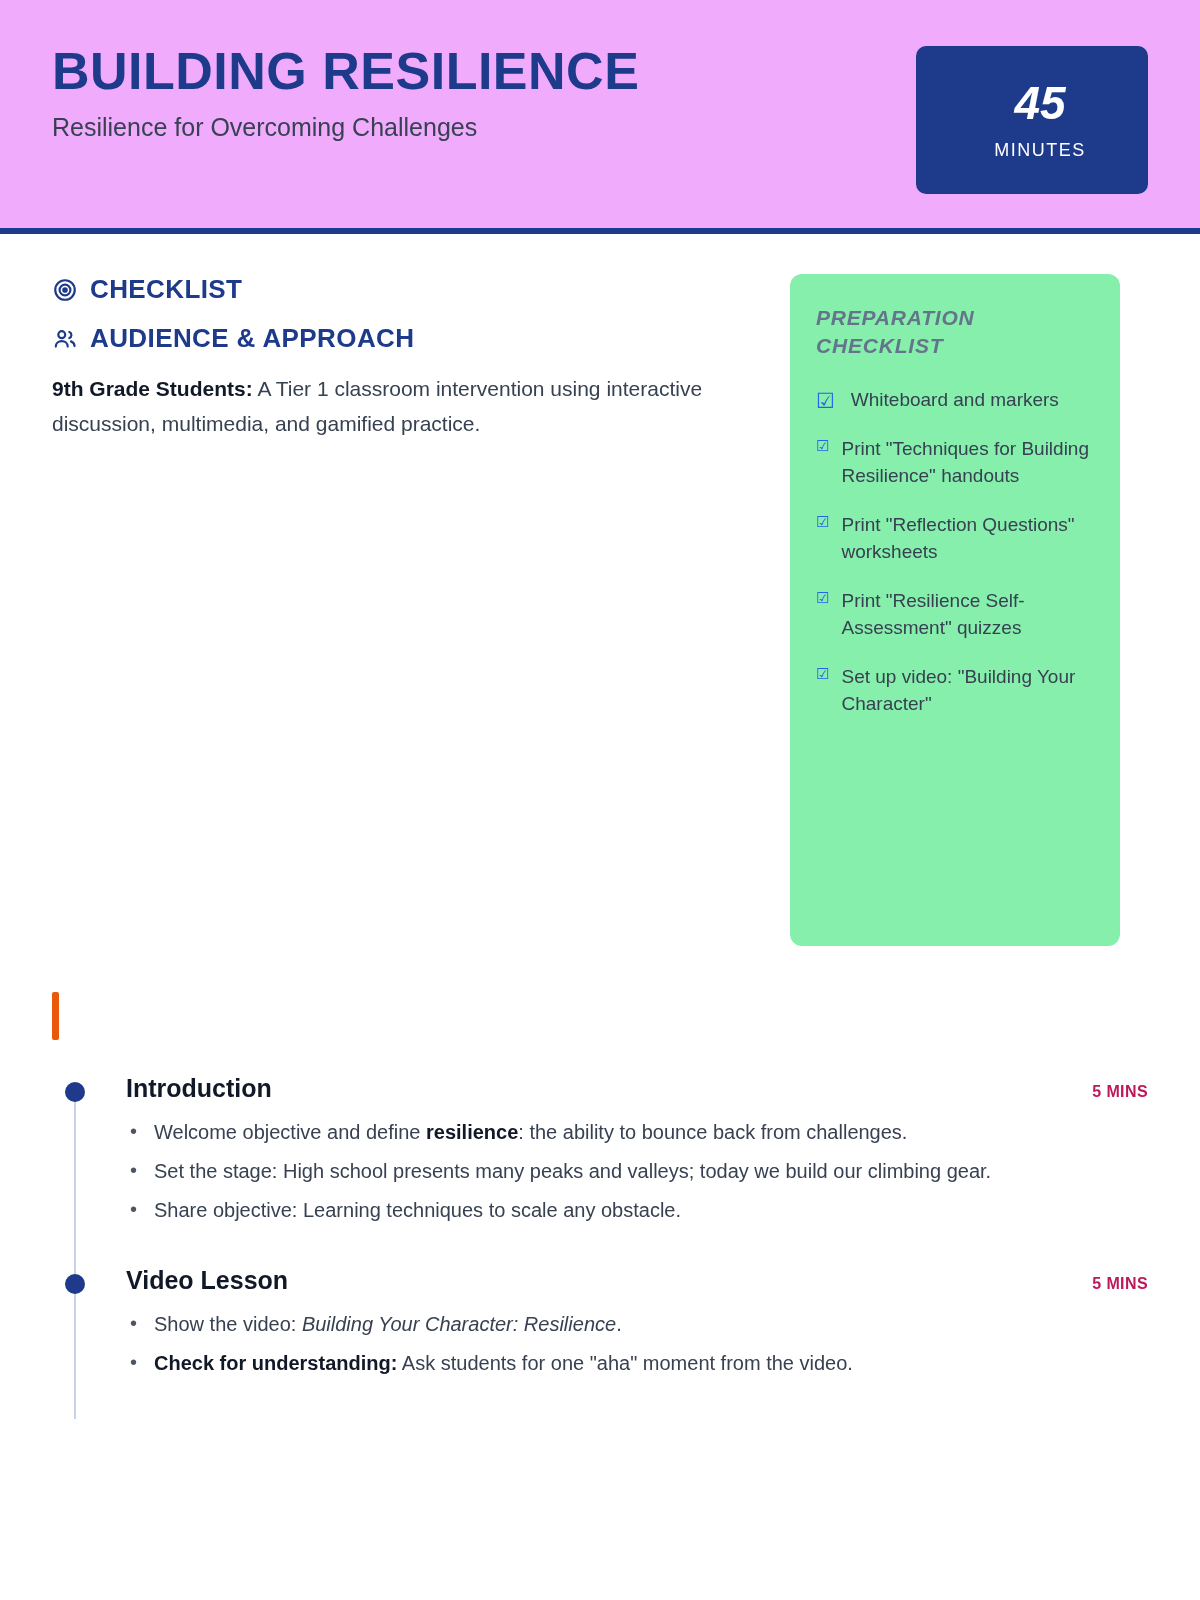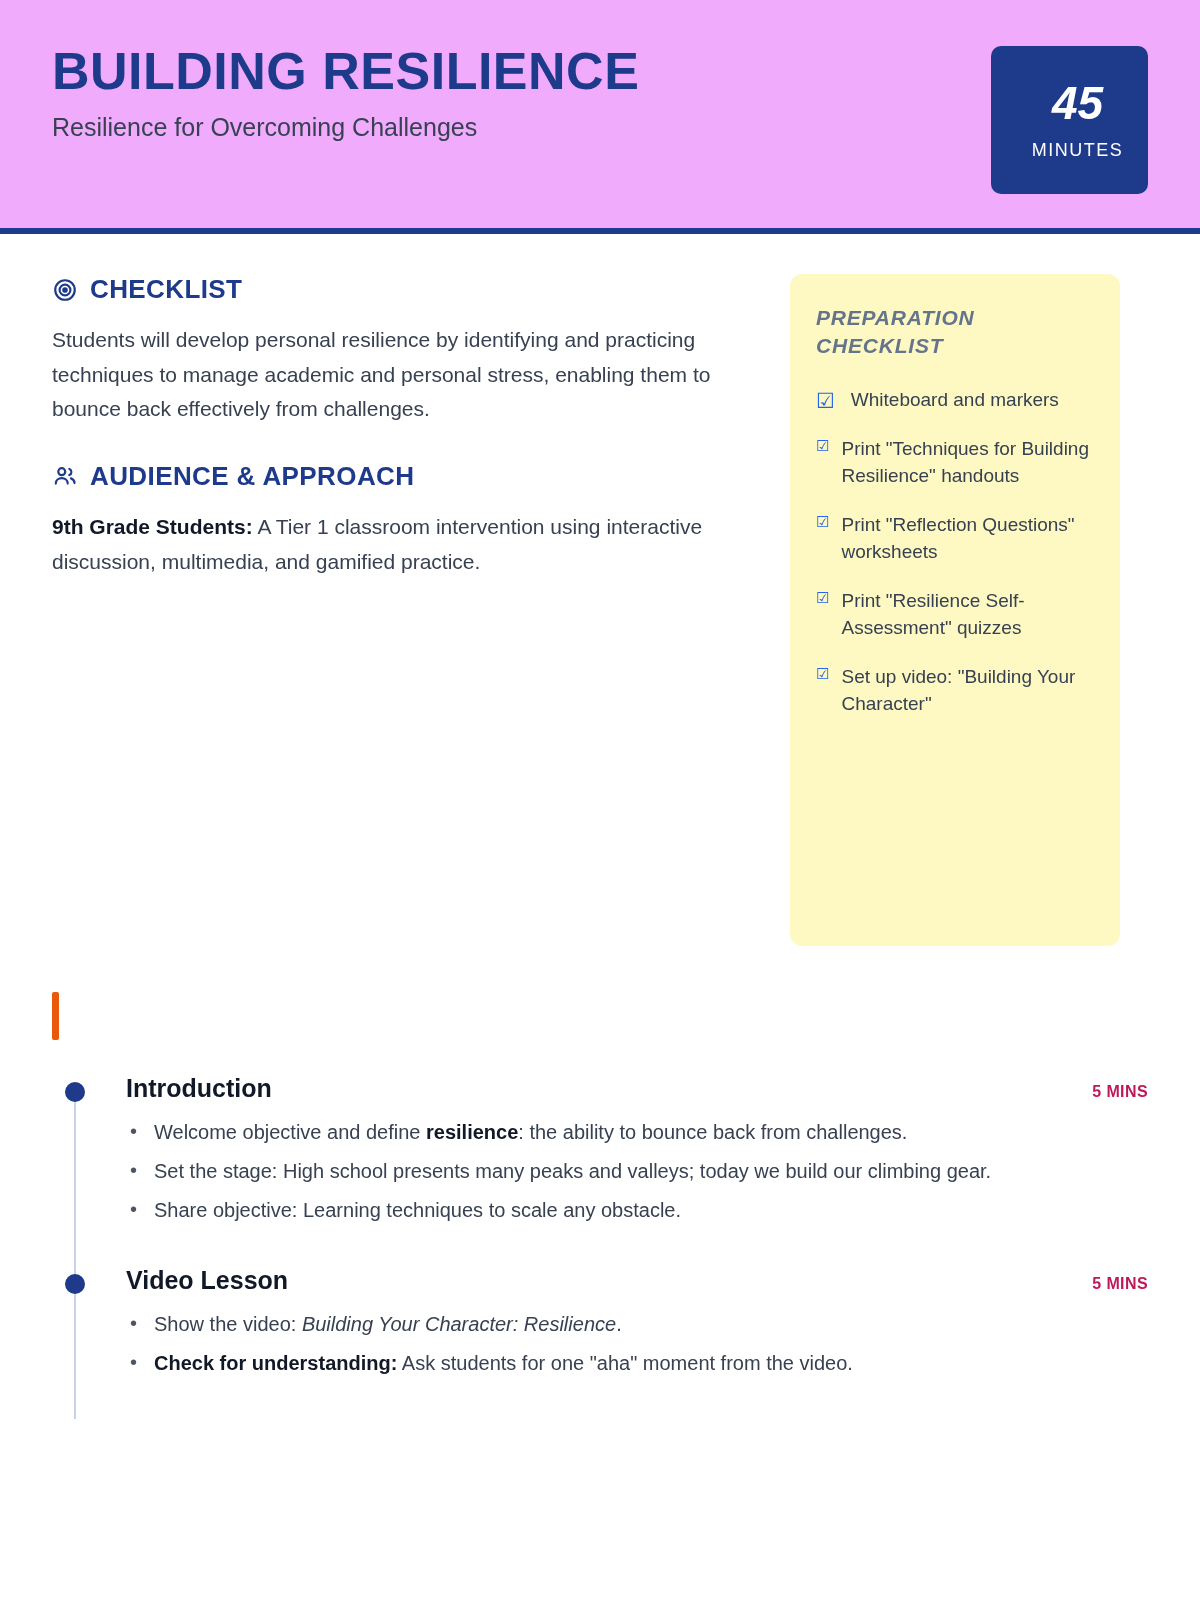--- a/index.html
+++ b/index.html
@@ -34,21 +34,21 @@
   .doc-subtitle {
     font-size: 25px;
     color: #374151;
     margin: 0;
     font-weight: normal;
   }
   .duration-badge {
     background: #1e3a8a;
     color: #ffffff;
     border-radius: 10px;
-    width: 157px;
+    width: 232px;
     height: 148px;
     display: flex;
     flex-direction: column;
     align-items: center;
     justify-content: center;
     margin-top: 6px;
     padding-left: 16px;
   }
   .duration-number {
     font-size: 46px;
@@ -89,21 +89,21 @@
   .body-text {
     font-size: 21px;
     line-height: 1.65;
     color: #374151;
     margin: 0 0 34px 0;
   }
   .body-text b { color: #111827; }
 
   
   .checklist-card {
-    background: #fef9c3;
+    background: #86efac;
     border-radius: 12px;
     padding: 30px 26px 28px 26px;
     min-height: 672px;
   }
   .checklist-title {
     font-size: 21px;
     font-weight: bold;
     font-style: italic;
     color: #64748b;
     letter-spacing: 0.8px;
@@ -229,21 +229,20 @@
     <div class="section-head">
       <span class="sec-icon">
         <svg width="26" height="26" viewBox="0 0 24 24" fill="none" stroke="#1e3a8a" stroke-width="2">
           <circle cx="12" cy="12" r="9"></circle>
           <circle cx="12" cy="12" r="5"></circle>
           <circle cx="12" cy="12" r="1.6" fill="#1e3a8a"></circle>
         </svg>
       </span>
       <h2>CHECKLIST</h2>
     </div>
-    <p class="body-text">Students will develop personal resilience by identifying and practicing techniques to manage academic and personal stress, enabling them to bounce back effectively from challenges.</p>
 
     <div class="section-head">
       <span class="sec-icon">
         <svg width="26" height="26" viewBox="0 0 24 24" fill="none" stroke="#1e3a8a" stroke-width="2" stroke-linecap="round">
           <circle cx="9" cy="8" r="3.2"></circle>
           <path d="M3.5 19c0-3 2.6-5 5.5-5s5.5 2 5.5 5"></path>
           <path d="M16 5.5a3 3 0 0 1 0 5.6"></path>
           <path d="M17.5 14.2c2 .7 3.3 2.3 3.3 4.3"></path>
         </svg>
       </span>

